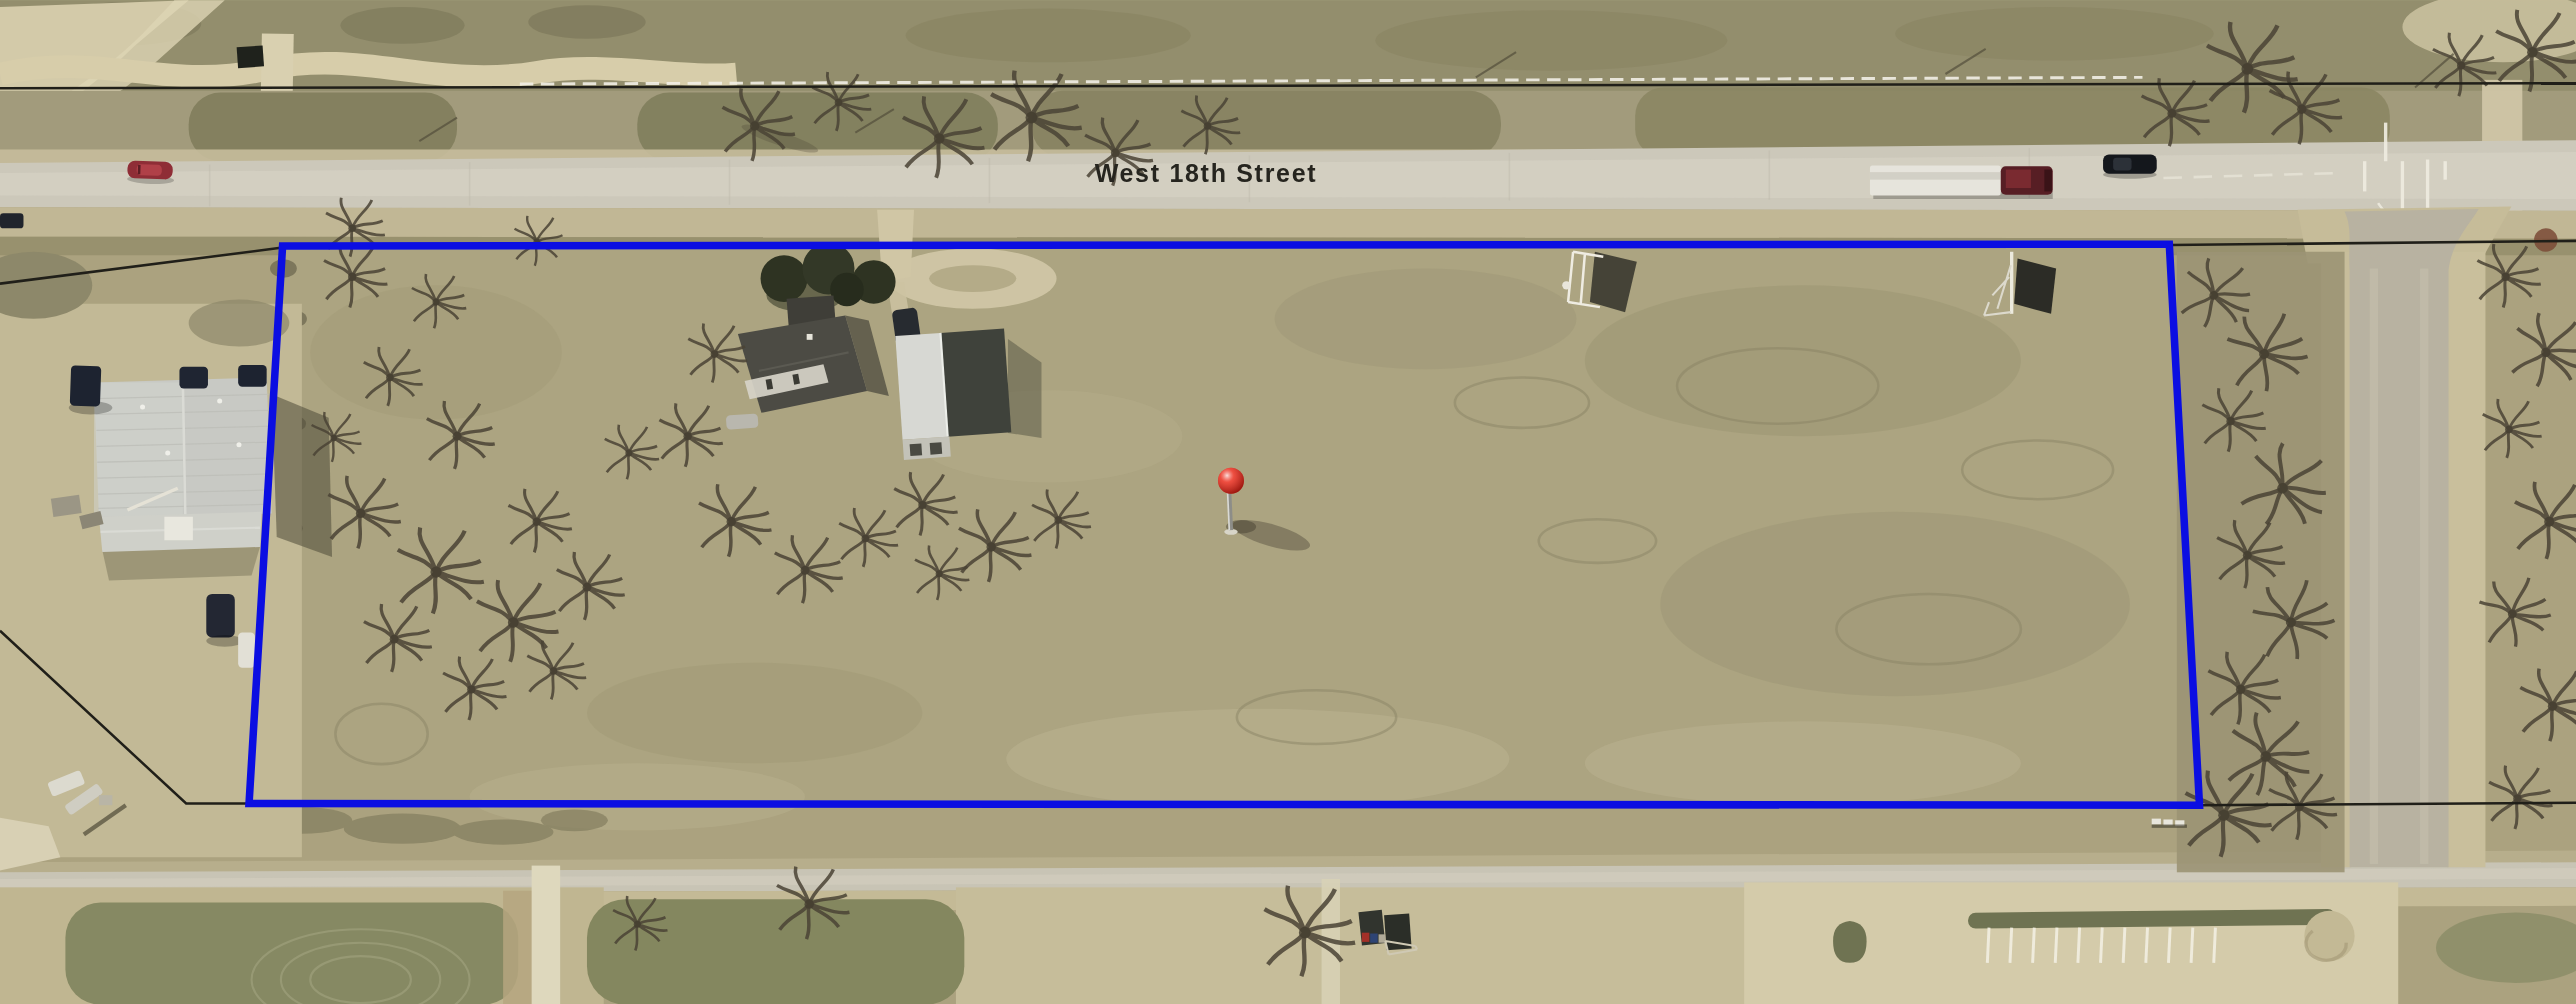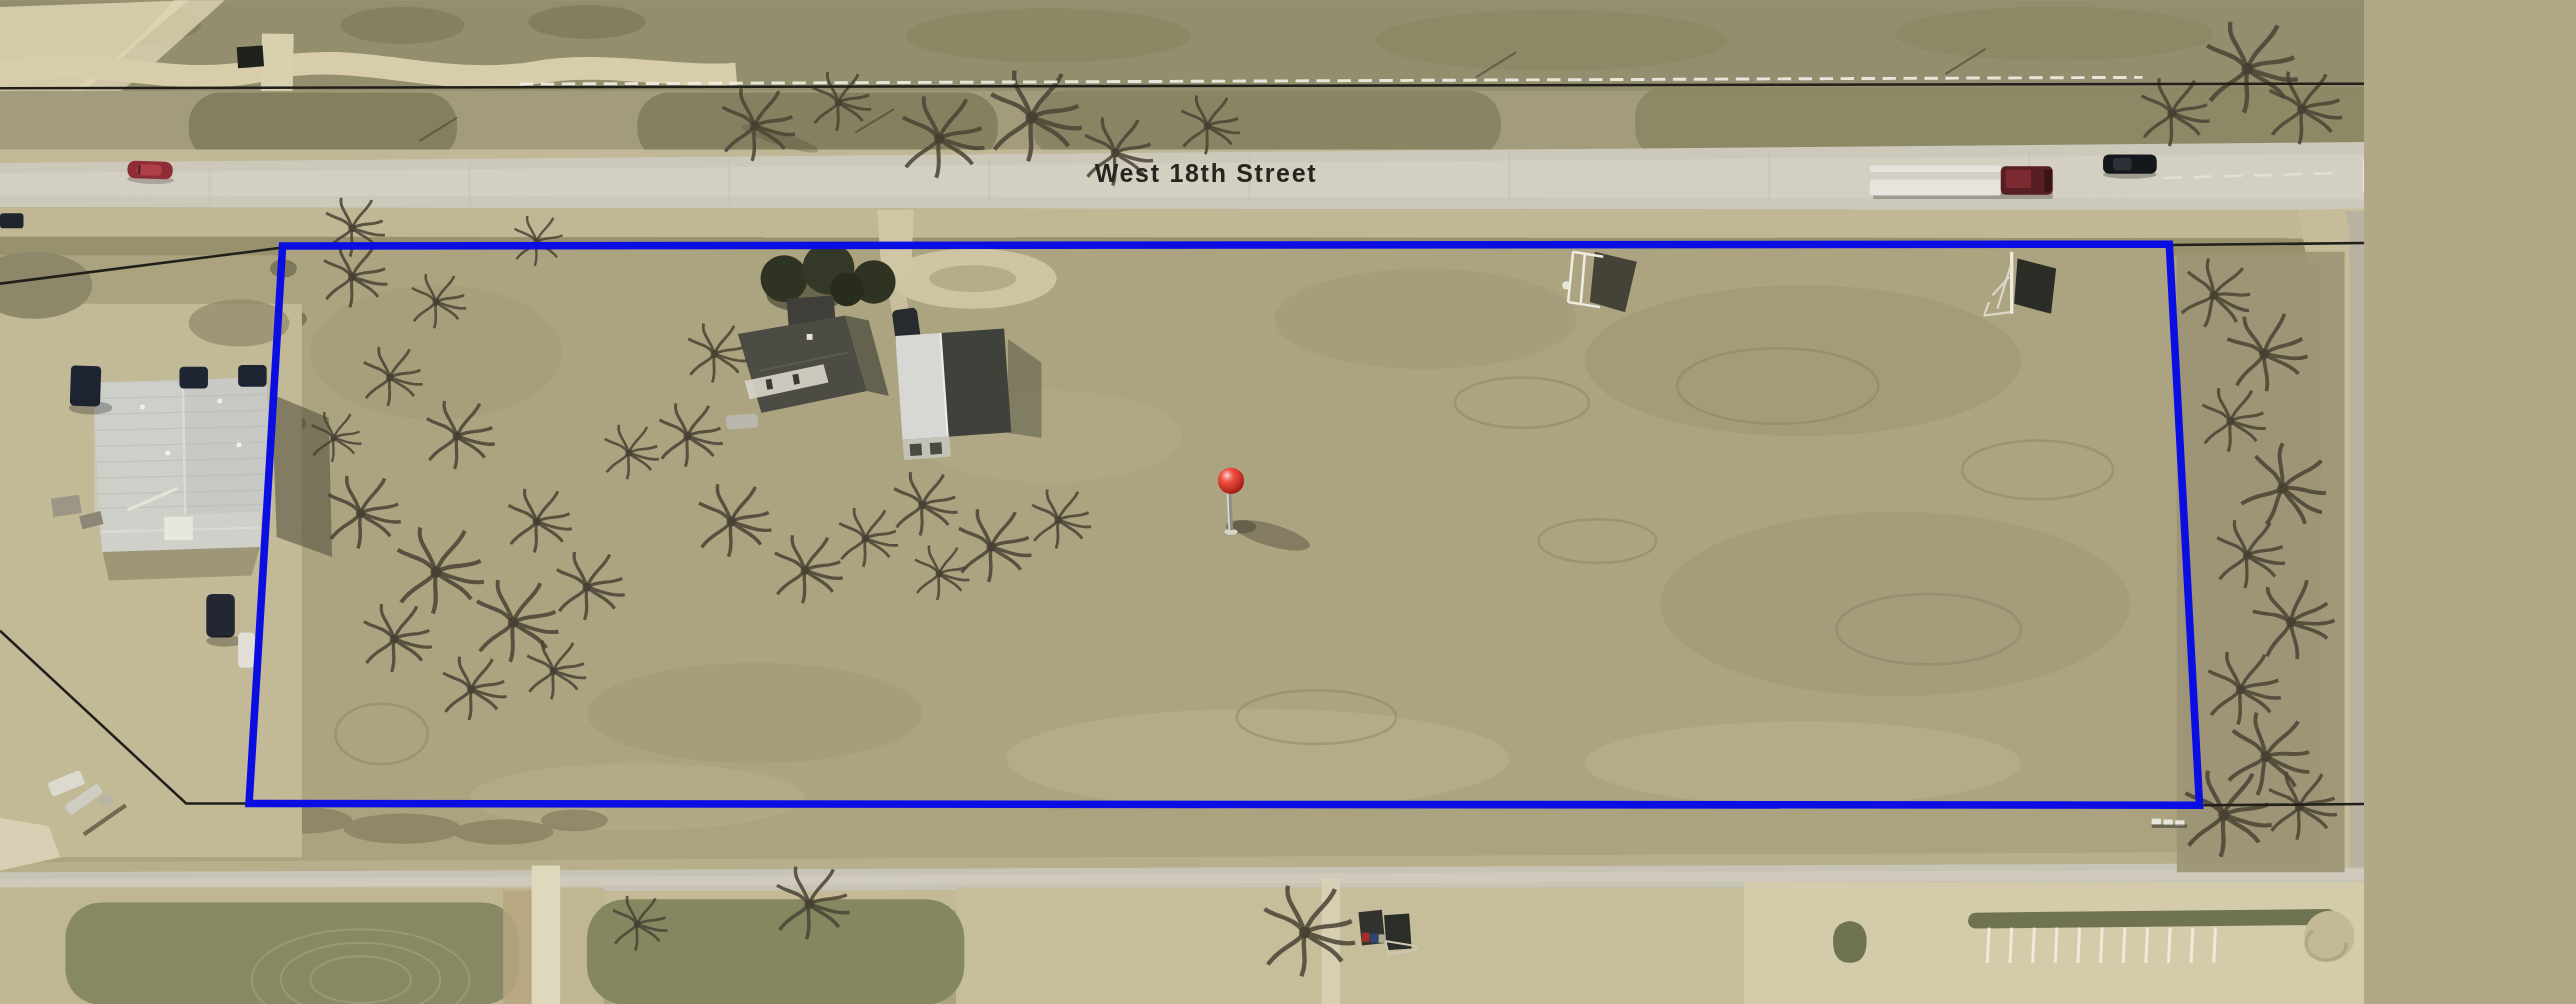--- a/index.html
+++ b/index.html
@@ -1,16 +1,16 @@
 <!DOCTYPE html>
 <html style="--parcel_blue: #0b0ee2; --survey_black: #201f19; --pin_red: #df2418; --label_color: #26251f;font-size:13.4px"><head>
 <meta charset="utf-8">
 <style>
   html,body{margin:0;padding:0;background:#b0a887;}
-  .stage{position:relative;width:2364px;height:1005px;overflow:hidden;
+  .stage{position:relative;width:2576px;height:1005px;overflow:hidden;
          font-family:"Liberation Sans",sans-serif;}
   svg{position:absolute;left:0;top:0;display:block;}
   .street-label{
     position:absolute;left:1055px;top:158px;width:302px;height:30px;
     text-align:center;font-size:25px;font-weight:600;letter-spacing:1.7px;
     color:var(--label_color,#26251f);line-height:30px;
     user-select:none;pointer-events:none;
   }
   .parcel-outline{fill:none;stroke:var(--parcel_blue,#0a0de0);stroke-width:9;stroke-linejoin:miter;}
   .survey-line{fill:none;stroke:var(--survey_black,#1e1d18);stroke-width:3;}

